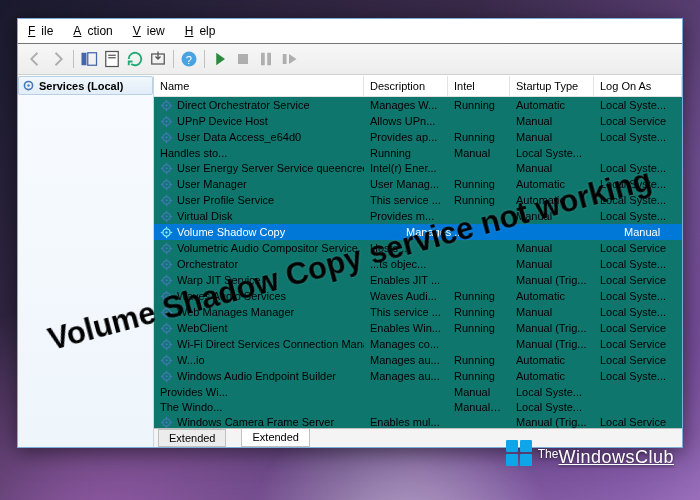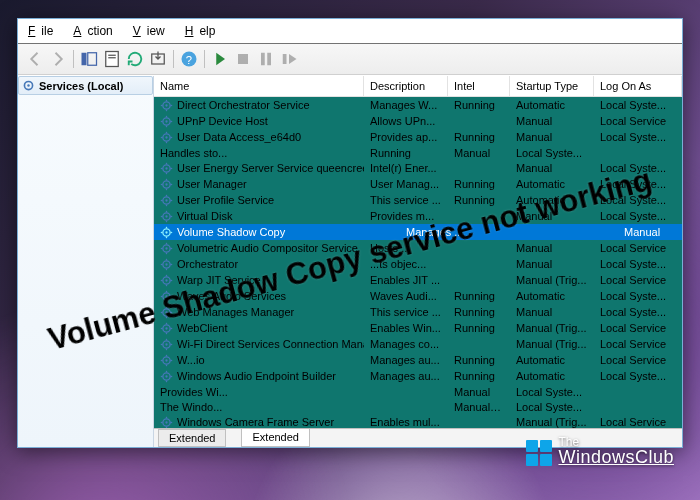--- a/index.html
+++ b/index.html
@@ -153,21 +153,21 @@
     position: absolute;
     right: 26px; bottom: 34px;
     color: #fff;
     font-family: "Segoe UI", sans-serif;
     display: flex; align-items: flex-end; gap: 6px;
     text-shadow: 0 1px 3px rgba(0,0,0,0.6);
     pointer-events: none;
   }
   .watermark .logo { width: 26px; height: 26px; display: grid; grid-template-columns: 1fr 1fr; grid-template-rows: 1fr 1fr; gap: 2px; }
   .watermark .logo span { background: #0ea5e9; border-radius: 1px; }
-  .watermark .text { display: flex; flex-direction: column; line-height: 1; }
+  .watermark .text { display: flex; flex-direction: row; line-height: 1; }
   .watermark .text .t1 { font-size: 12px; }
   .watermark .text .t2 { font-size: 18px; letter-spacing: 0.5px; text-decoration: underline; }
 
   
   .list-body::-webkit-scrollbar { width: 15px; }
   .list-body::-webkit-scrollbar-track { background: #f0f0f0; }
   .list-body::-webkit-scrollbar-thumb { background: #c6c6c6; border: 1px solid #a8a8a8; }
 </style>
 </head>
 <body>

